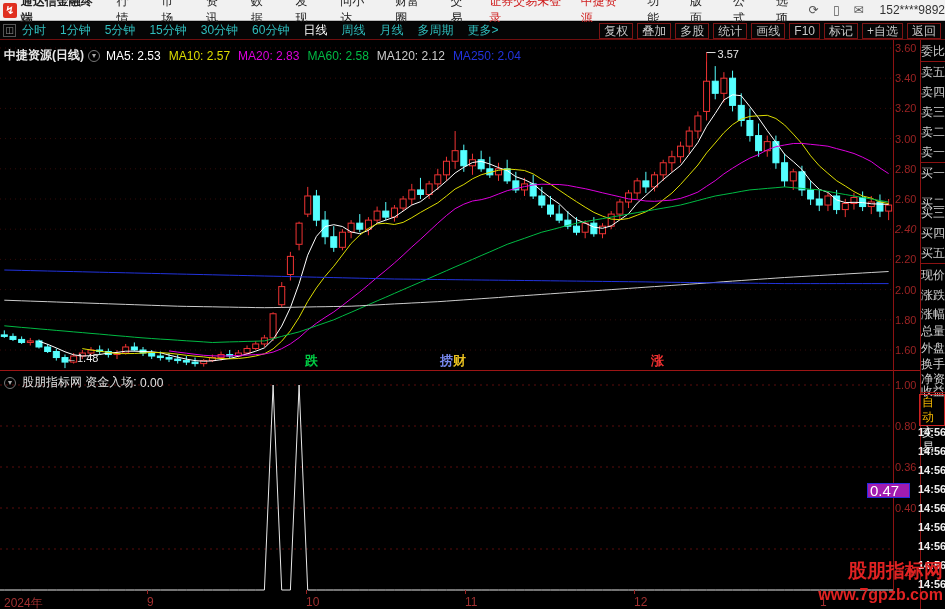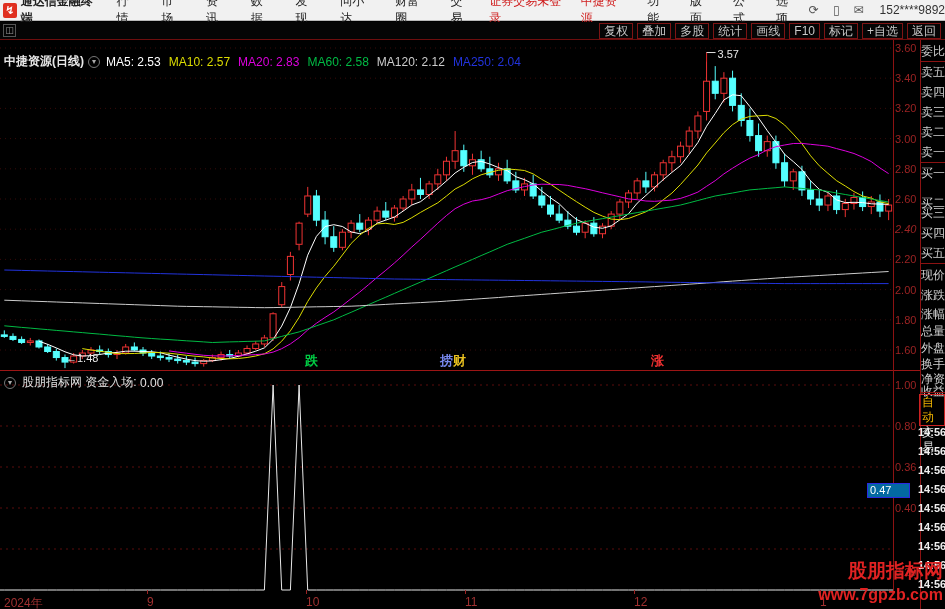--- a/index.html
+++ b/index.html
@@ -21,21 +21,21 @@
   
   .periodbar{position:absolute;left:0;top:22px;width:945px;height:18px;background:#050505;
              border-bottom:1px solid #6e0e0e;display:flex;align-items:center;font-size:12px;}
   .winico{color:#999;border:1px solid #555;font-size:9px;line-height:11px;width:13px;height:13px;
           text-align:center;margin:0 6px 0 3px;}
   .periods{display:flex;gap:14px;color:#2fbdbd;}
   .periods .active{color:#fff;}
   .pb-right{display:flex;gap:4px;margin-left:auto;margin-right:4px;}
   .pb-right span{color:#c8c8c8;border:1px solid #7d1414;padding:0 4px;line-height:14px;font-size:12px;}
   
-  .chead{position:absolute;left:4px;top:54px;height:15px;display:flex;align-items:center;
+  .chead{position:absolute;left:4px;top:48px;height:15px;display:flex;align-items:center;
          font-size:12px;color:#e8e8e8;white-space:nowrap;z-index:5;justify-content:flex-end;}
   .chead .ttl{font-weight:bold;margin-right:4px;}
   .ddico{display:inline-block;width:12px;height:12px;border:1px solid #777;border-radius:50%;
          color:#aaa;font-size:8px;line-height:10px;text-align:center;margin-right:6px;}
   .ma-item{margin-right:8px;}
   
   .vline{position:absolute;width:1px;background:#8c1212;}
   .hline{position:absolute;height:1px;background:#8c1212;}
   .axlabel{position:absolute;font-size:11px;color:#9c2323;width:26px;text-align:left;}
   .rcol-label{position:absolute;left:921px;width:24px;font-size:12px;color:#cfcfcf;
@@ -43,22 +43,22 @@
   .tslabel{position:absolute;left:918px;width:27px;font-size:11px;font-weight:bold;color:#efefef;
            white-space:nowrap;overflow:hidden;}
   .autobox{position:absolute;left:919px;top:394px;width:26px;height:32px;border:1px solid #c22;
            font-size:12px;line-height:15px;text-align:left;padding-left:2px;}
   .autobox .l1{color:#f0b400;display:block;}
   .autobox .l2{color:#cfcfcf;display:block;}
   .rsep{position:absolute;left:920px;width:25px;height:1px;background:#8c1212;}
   .evmark{position:absolute;top:352px;font-size:13px;font-weight:bold;z-index:6;}
   .indhead{position:absolute;left:4px;top:374px;display:flex;align-items:center;font-size:12px;
            color:#e0e0e0;z-index:5;}
-  .valtag{position:absolute;left:867px;top:483px;width:43px;height:15px;background:#0369a1;
-          border:1px solid #2a2ae0;color:#fff;font-size:11px;line-height:13px;padding-left:2px;z-index:7;}
+  .valtag{position:absolute;left:867px;top:483px;width:43px;height:15px;background:#a21caf;
+          border:1px solid #2a2ae0;color:#fff;font-size:15px;line-height:13px;padding-left:2px;z-index:7;}
   .botlabel{position:absolute;top:595px;font-size:12px;color:#a03030;z-index:4;}
   .wm1{position:absolute;right:2px;top:558px;font-size:19px;font-weight:bold;color:#e02222;z-index:9;}
   .wm2{position:absolute;right:2px;top:586px;font-size:16px;font-weight:bold;color:#e02222;z-index:9;}
   svg{position:absolute;left:0;}
 </style>
 </head>
 <body>
 
 <div id="screen">
 
@@ -84,20 +84,33 @@
         <span>选项</span>
       </div>
     <span class="tico">⟳</span>
     <span class="tico">▯</span>
     <span class="tico">✉</span>
     <span class="account">152****9892</span>
   </div>
 
   <div class="periodbar">
     <div class="winico">◫</div>
+    <div class="periods" id="periodTabs">
+        <span>分时</span>
+        <span>1分钟</span>
+        <span>5分钟</span>
+        <span>15分钟</span>
+        <span>30分钟</span>
+        <span>60分钟</span>
+        <span class="active">日线</span>
+        <span>周线</span>
+        <span>月线</span>
+        <span>多周期</span>
+        <span>更多&gt;</span>
+      </div>
     <div class="pb-right" id="toolBtns">
         <span>复权</span>
         <span>叠加</span>
         <span>多股</span>
         <span>统计</span>
         <span>画线</span>
         <span>F10</span>
         <span>标记</span>
         <span>+自选</span>
         <span>返回</span>

